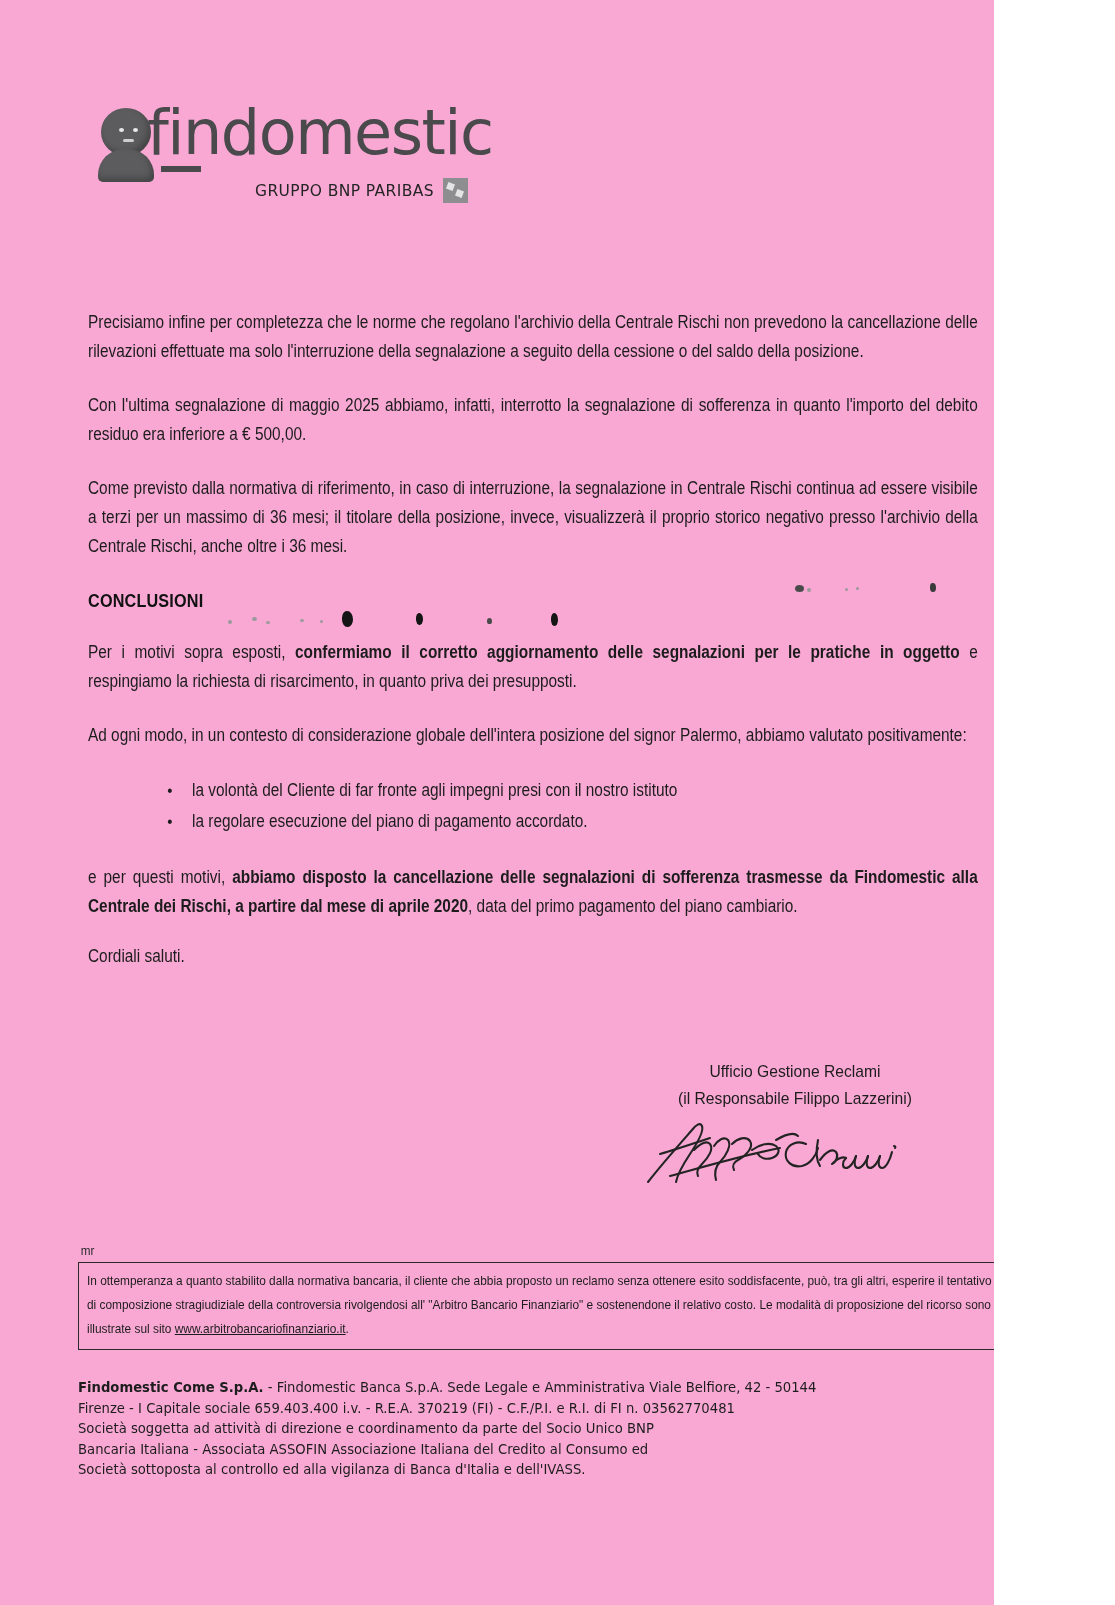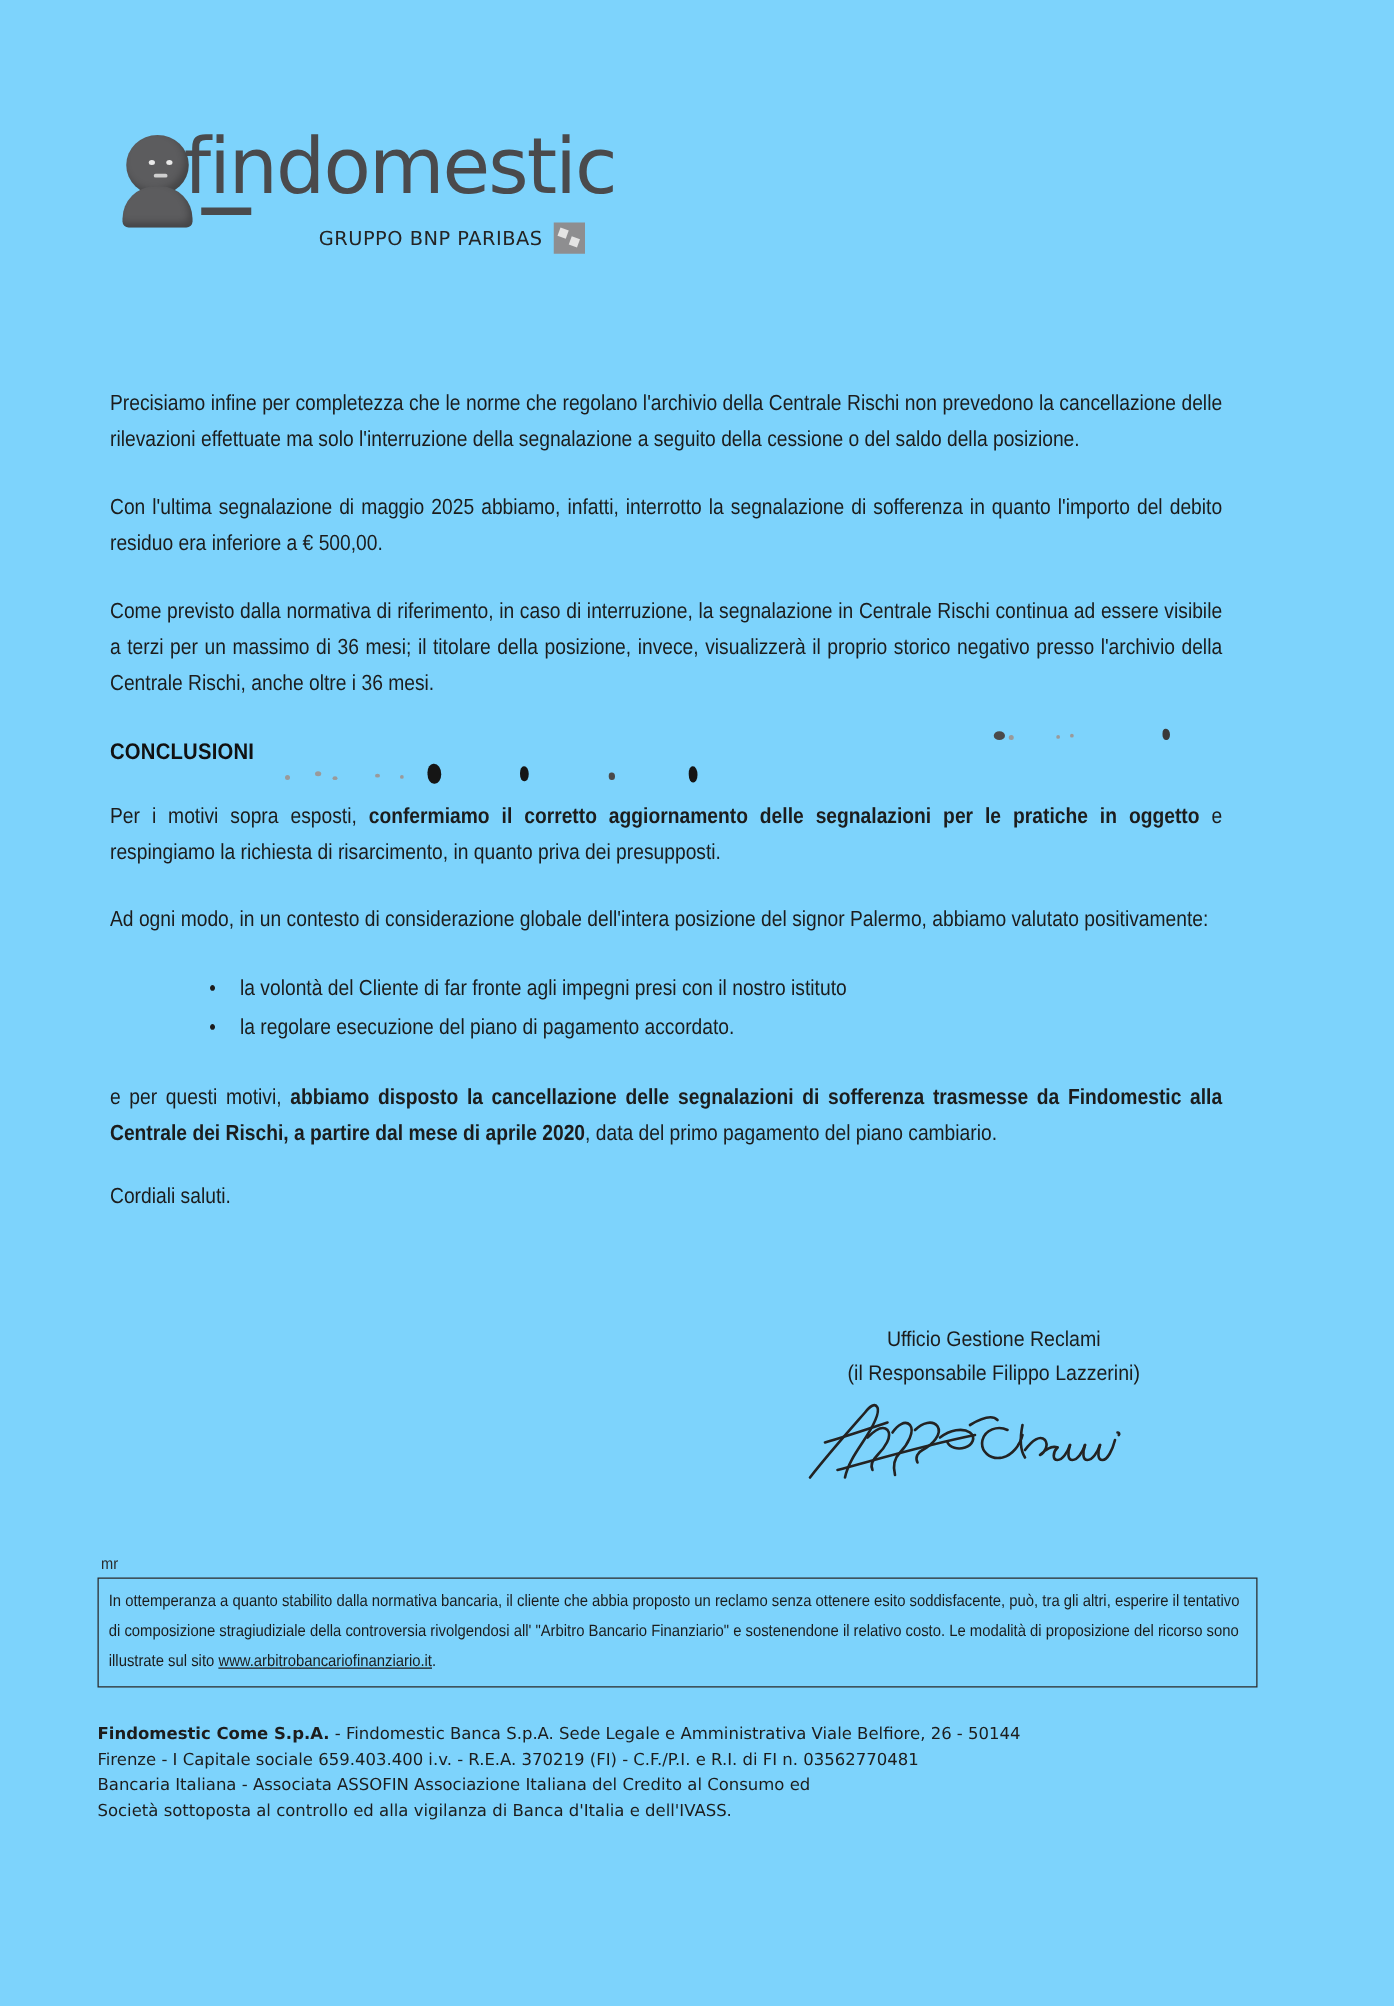--- a/index.html
+++ b/index.html
@@ -3,23 +3,23 @@
 <meta charset="utf-8">
 <title>Findomestic Letter</title>
 <style>
   html, body {
     margin: 0;
     padding: 0;
     background: #ffffff;
   }
   .page {
     position: relative;
-    width: 1115px;
+    width: 994px;
     height: 1605px;
-    background: #7dd3fc;
+    background: #f9a8d4;
     overflow: hidden;
     font-family: "Liberation Sans", sans-serif;
     color: #1a1a1a;
   }
 
   
   .logo-block {
     position: absolute;
     left: 95px;
     top: 100px;
@@ -358,19 +358,20 @@
     </svg>
   </div>
 
   <div class="mr-mark">mr</div>
 
   <div class="abf-box">
     <p><span>In ottemperanza a quanto stabilito dalla normativa bancaria, il cliente che abbia proposto un reclamo senza ottenere esito soddisfacente, può, tra gli altri, esperire il tentativo di composizione stragiudiziale della controversia rivolgendosi all' "Arbitro Bancario Finanziario" e sostenendone il relativo costo. Le modalità di proposizione del ricorso sono illustrate sul sito </span><u>www.arbitrobancariofinanziario.it</u><span>.</span></p>
   </div>
 
   <div class="company-footer">
-    <div><b>Findomestic Come S.p.A.</b><span id="cl0rest"> - Findomestic Banca S.p.A. Sede Legale e Amministrativa Viale Belfiore, 26 - 50144</span></div>
+    <div><b>Findomestic Come S.p.A.</b><span id="cl0rest"> - Findomestic Banca S.p.A. Sede Legale e Amministrativa Viale Belfiore, 42 - 50144</span></div>
     <div>Firenze - I Capitale sociale 659.403.400 i.v. - R.E.A. 370219 (FI) - C.F./P.I. e R.I. di FI n. 03562770481</div>
+    <div>Società soggetta ad attività di direzione e coordinamento da parte del Socio Unico BNP</div>
     <div>Bancaria Italiana - Associata ASSOFIN Associazione Italiana del Credito al Consumo ed</div>
     <div>Società sottoposta al controllo ed alla vigilanza di Banca d'Italia e dell'IVASS.</div>
   </div>
 
 </div>
 
 </body></html>

